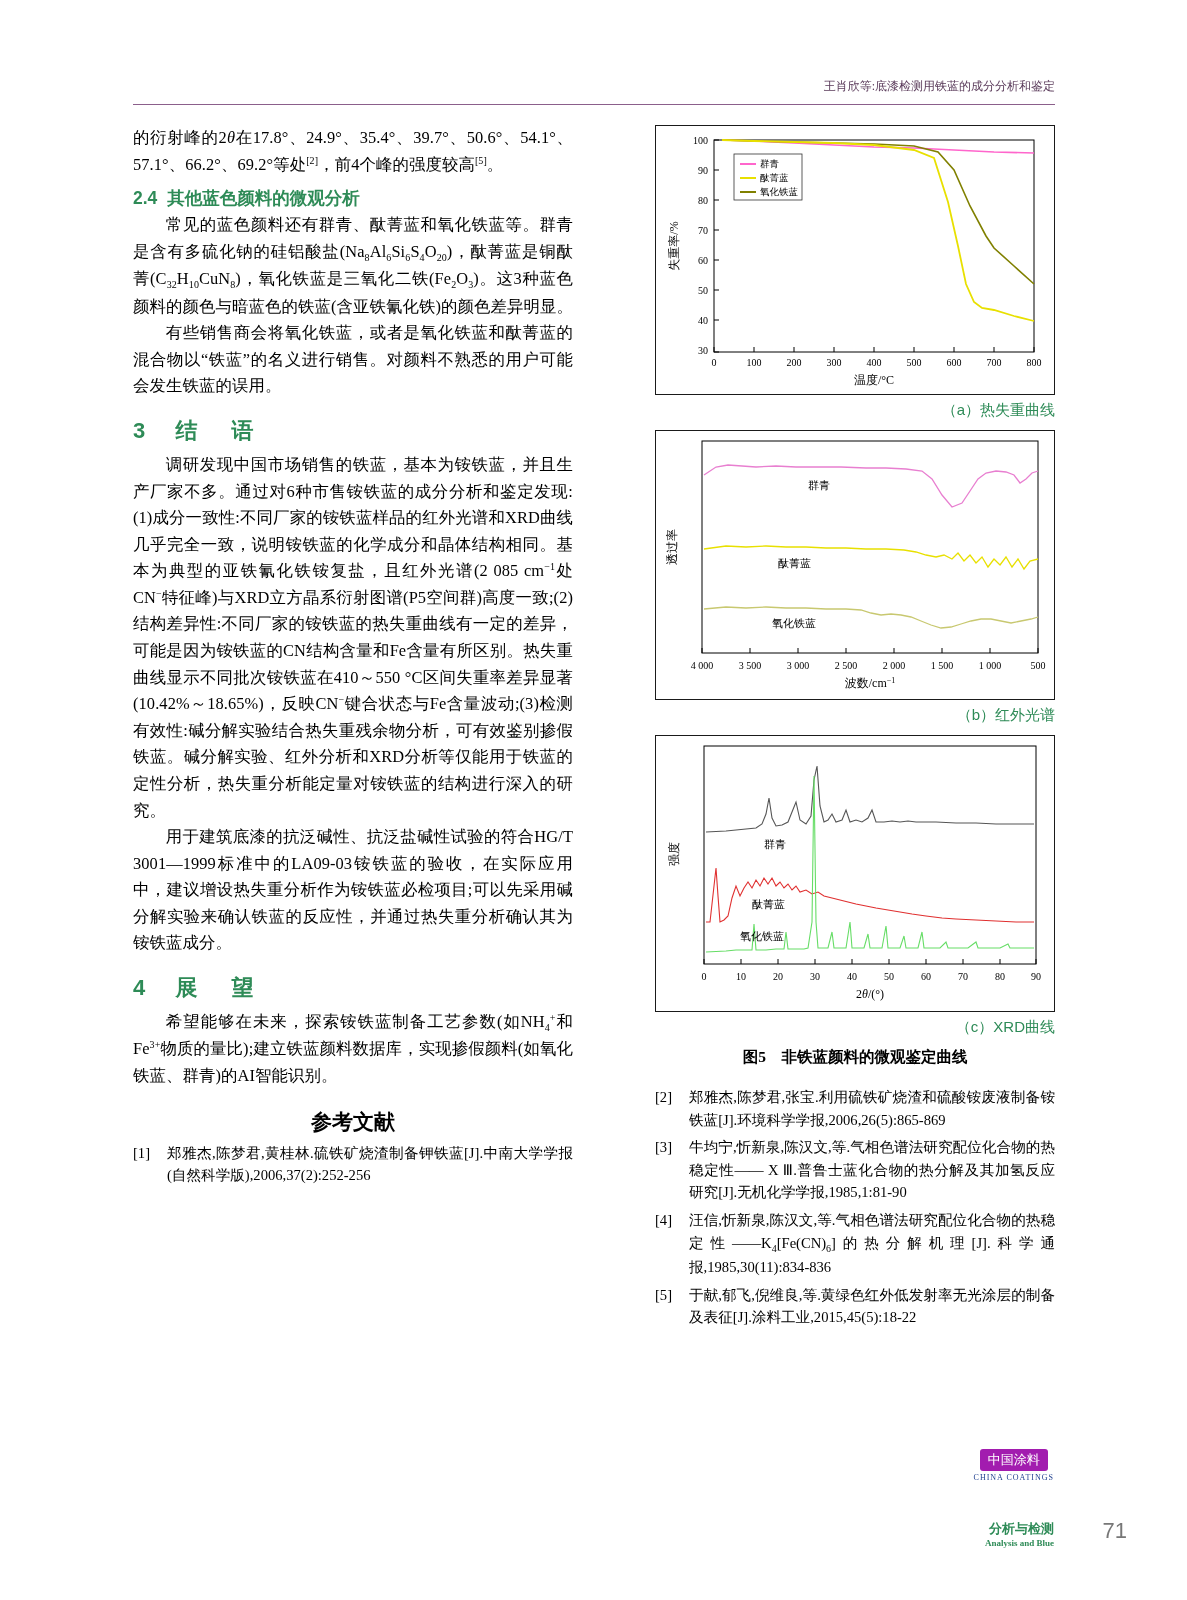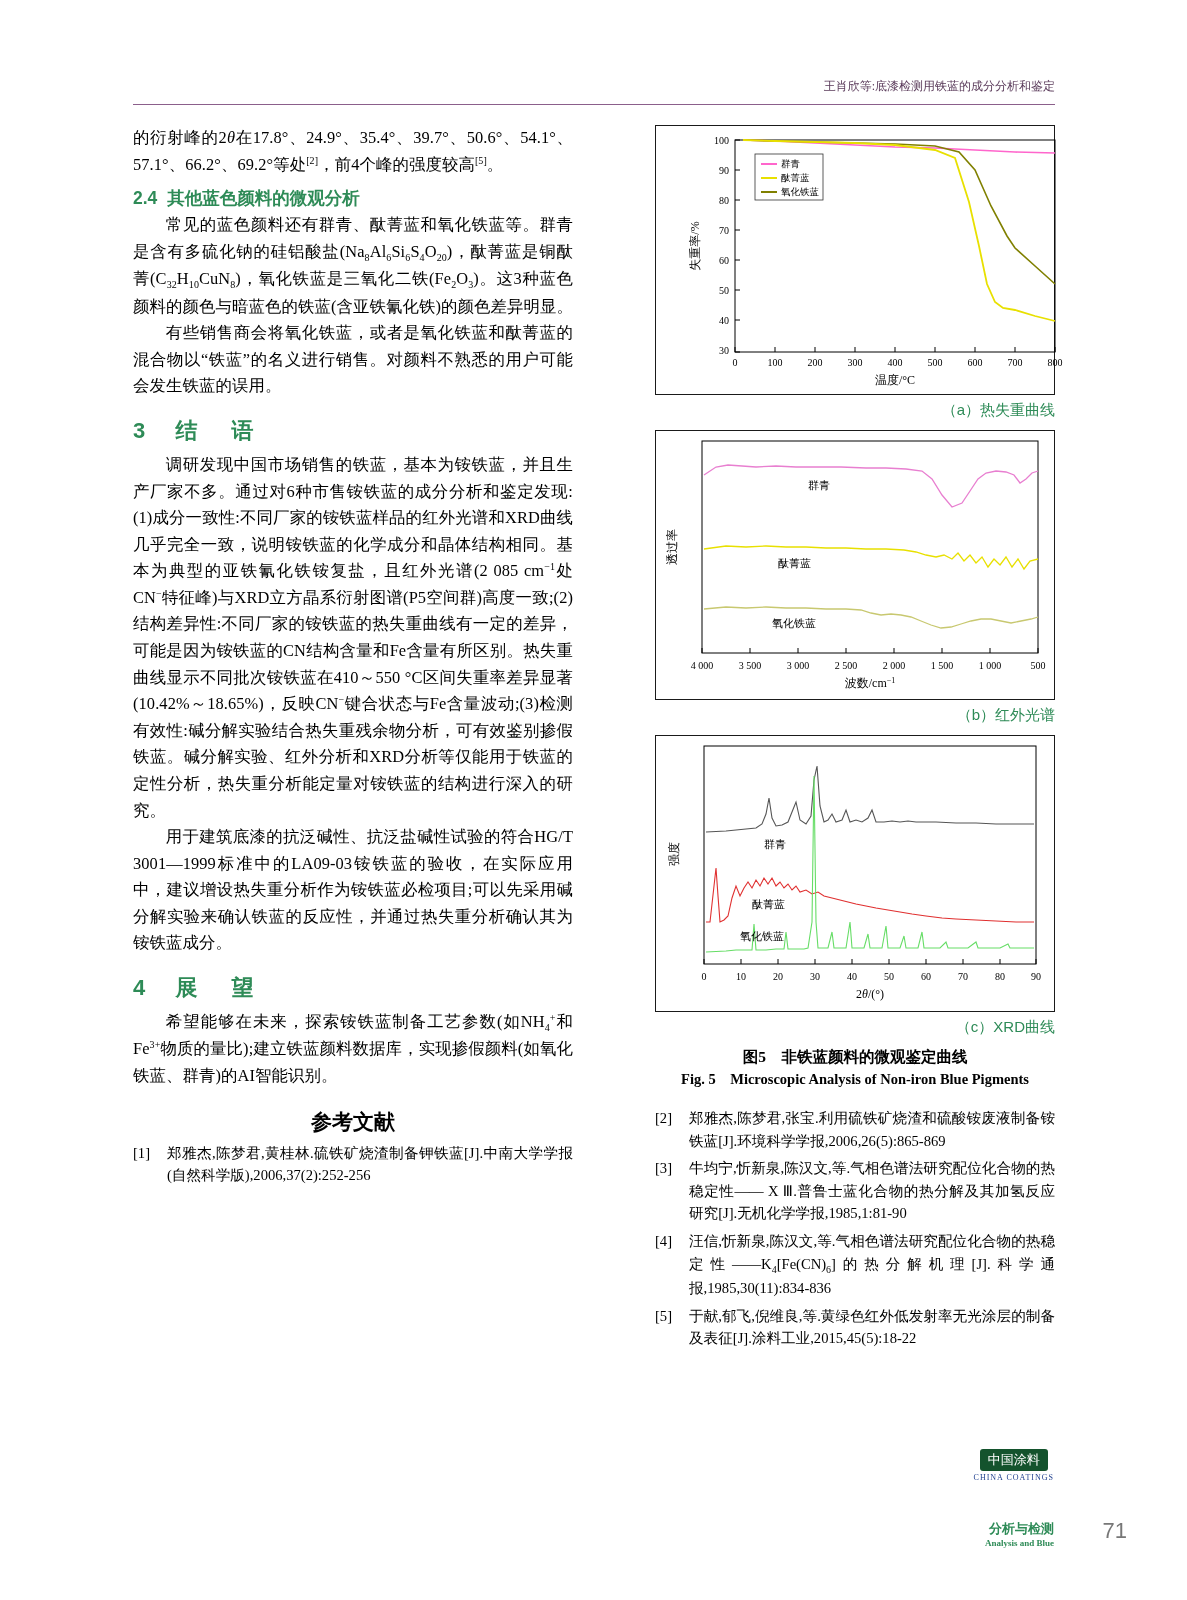--- a/index.html
+++ b/index.html
@@ -69,21 +69,21 @@
   .figtitle-en{
     text-align:center;font-weight:bold;font-size:14.5px;margin-top:2px;
     font-family:"Liberation Serif", serif;
   }
 
   
   .logo{
     position:absolute;right:133px;bottom:118px;text-align:center;
   }
   .logo .mark{
-    display:inline-block;background:#14532d;color:#fff;font-size:13px;
+    display:inline-block;background:#a21caf;color:#fff;font-size:13px;
     padding:2px 8px;border-radius:3px;font-family:"Liberation Sans",sans-serif;
   }
   .logo .sub{font-size:8px;color:#1f3f8f;letter-spacing:1px;margin-top:2px;}
   .foot{
     position:absolute;right:133px;bottom:52px;text-align:right;
   }
   .foot .cn{font-size:13px;color:#2e8b57;font-weight:bold;font-family:"Liberation Sans",sans-serif;}
   .foot .en{font-size:9px;color:#2e8b57;font-family:"Liberation Serif",serif;font-weight:bold;}
   .pageno{
     position:absolute;right:133px;bottom:48px;font-size:22px;color:#777;
@@ -136,21 +136,21 @@
     <div class="refs-title">参考文献</div>
 
     <div class="ref">
       <div class="tag">[1]</div>
       <div class="txt">郑雅杰,陈梦君,黄桂林.硫铁矿烧渣制备钾铁蓝[J].中南大学学报(自然科学版),2006,37(2):252-256</div>
     </div>
   </div>
 
   <div class="col-right">
 
-    <div class="figbox" style="height:268px;padding-left:21px;">
+    <div class="figbox" style="height:268px;">
       <svg viewBox="0 0 400 268" width="400" height="268">
 
         <rect x="58" y="14" width="320" height="212" fill="none" stroke="#000" stroke-width="1"></rect>
 
         <g font-size="10" font-family="Liberation Serif, serif" fill="#000">
           <text x="52" y="18" text-anchor="end">100</text>
           <text x="52" y="48" text-anchor="end">90</text>
           <text x="52" y="78" text-anchor="end">80</text>
           <text x="52" y="108" text-anchor="end">70</text>
           <text x="52" y="138" text-anchor="end">60</text>
@@ -282,21 +282,20 @@
         <polyline fill="none" stroke="#e03030" stroke-width="1.1" points="50,186 54,186 58,150 60,132 62,160 64,186 68,184 72,180 76,162 80,150 84,160 88,152 92,146 96,152 100,144 104,150 108,142 112,148 116,142 120,150 124,146 128,152 132,148 136,154 140,150 144,156 150,154 156,158 162,156 168,160 176,162 184,164 192,166 200,168 210,170 220,172 232,174 244,176 256,178 270,180 286,182 300,183 320,184 340,185 360,186 378,186"></polyline>
         <text x="96" y="172" font-size="11" font-family="Liberation Sans, sans-serif">酞菁蓝</text>
 
         <polyline fill="none" stroke="#66dd66" stroke-width="1.1" points="50,216 70,215 80,214 90,214 96,214 98,188 100,214 110,214 120,213 128,213 130,196 132,213 140,213 148,213 152,212 156,186 158,40 160,186 162,212 168,212 172,212 176,196 178,212 184,212 190,212 194,186 196,212 202,212 208,212 212,198 214,212 220,212 226,212 230,190 232,212 238,212 244,212 248,200 250,212 256,212 262,212 266,196 268,212 276,212 284,212 290,206 292,212 300,212 312,212 320,206 322,212 330,212 344,212 352,208 354,212 362,212 378,212"></polyline>
         <text x="84" y="204" font-size="11" font-family="Liberation Sans, sans-serif">氧化铁蓝</text>
       </svg>
     </div>
     <div class="figcap">（c）XRD曲线</div>
 
     <div class="figtitle-cn">图5　非铁蓝颜料的微观鉴定曲线</div>
-    <div class="figtitle-en">Fig. 5　Microscopic Analysis of Non-iron Blue Pigments</div>
 
     <div style="height:18px"></div>
 
     <div class="ref">
       <div class="tag">[2]</div>
       <div class="txt">郑雅杰,陈梦君,张宝.利用硫铁矿烧渣和硫酸铵废液制备铵铁蓝[J].环境科学学报,2006,26(5):865-869</div>
     </div>
     <div class="ref">
       <div class="tag">[3]</div>
       <div class="txt">牛均宁,忻新泉,陈汉文,等.气相色谱法研究配位化合物的热稳定性—— X Ⅲ.普鲁士蓝化合物的热分解及其加氢反应研究[J].无机化学学报,1985,1:81-90</div>

